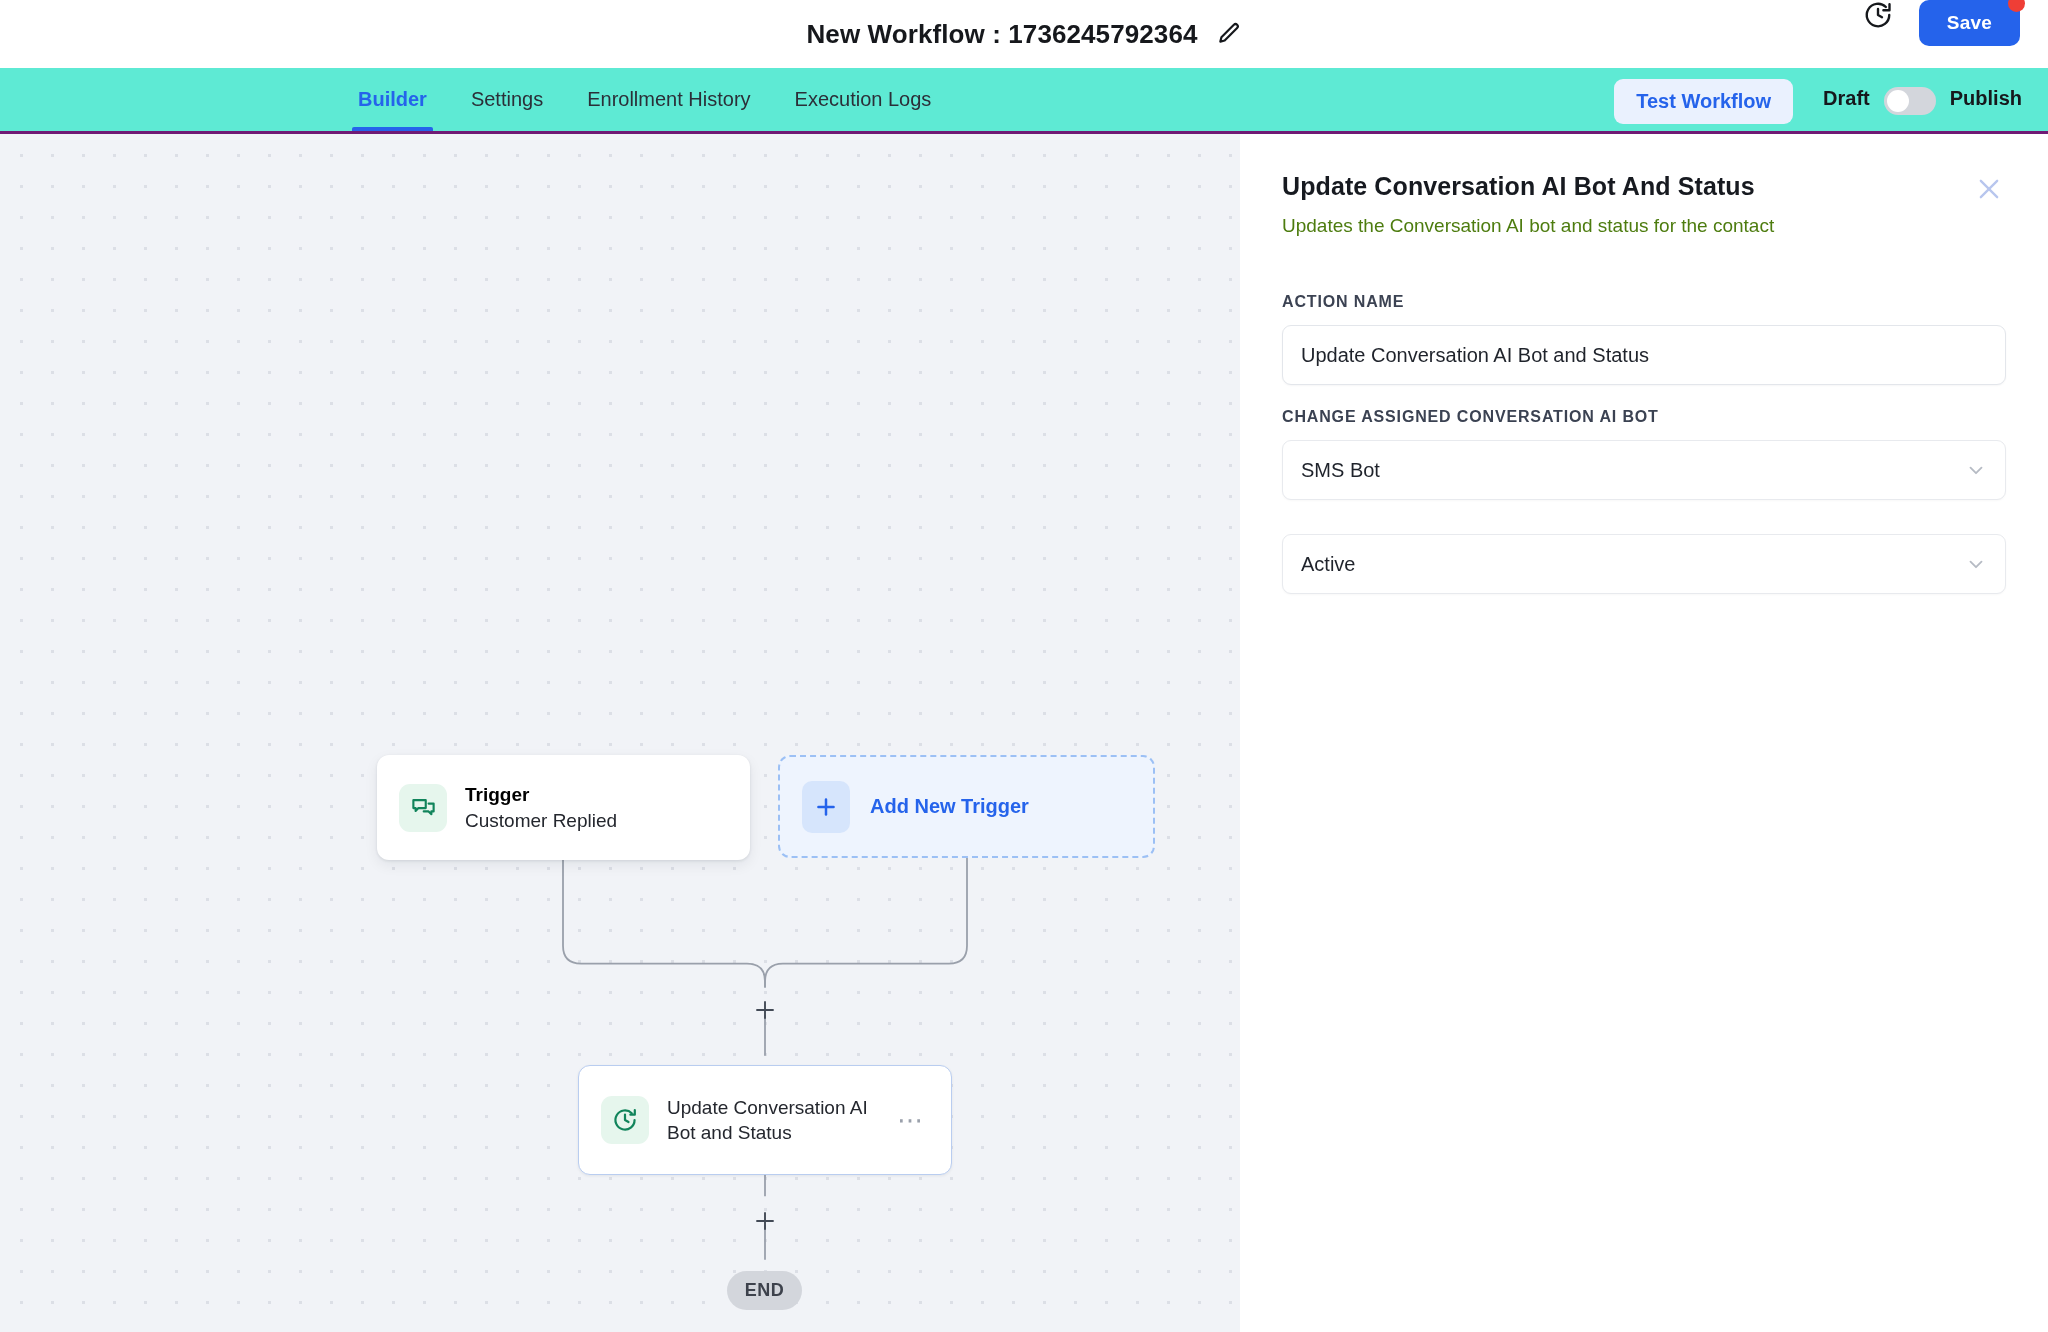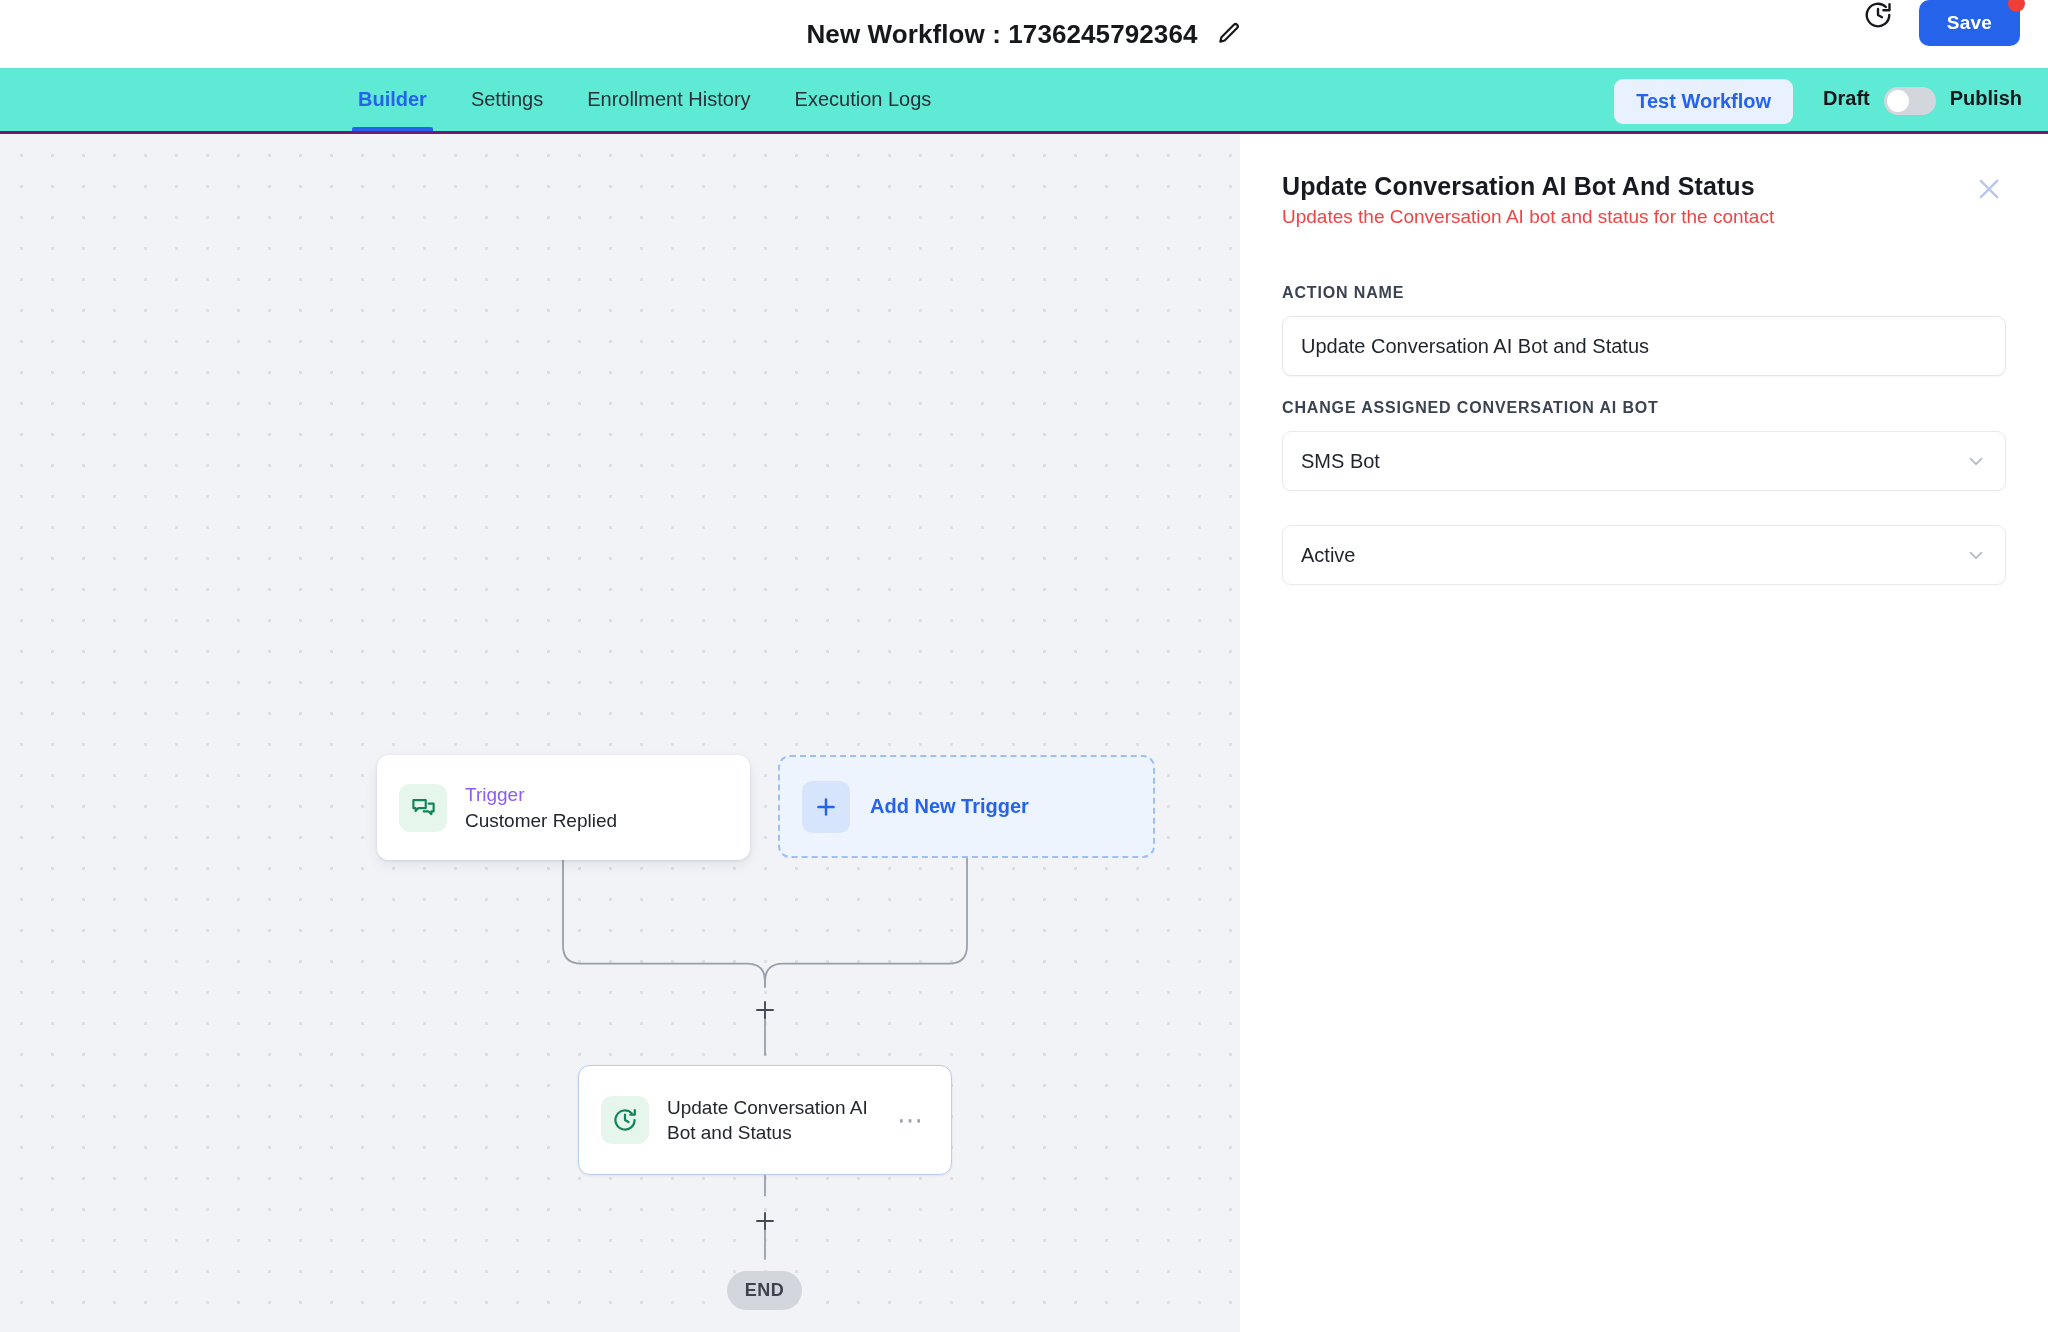--- a/index.html
+++ b/index.html
@@ -98,21 +98,21 @@
     left: 377px; top: 621px; width: 373px; height: 105px;
     background: #ffffff; border-radius: 12px;
     box-shadow: 0 1px 3px rgba(20,25,40,.10), 0 5px 14px rgba(20,25,40,.07);
     display: flex; align-items: center; padding: 0 22px; gap: 18px; cursor: pointer;
   }
   .ico-box {
     width: 48px; height: 48px; border-radius: 11px; background: #e6f6ed;
     display: flex; align-items: center; justify-content: center; flex: none;
   }
   .trigger-texts { display: flex; flex-direction: column; gap: 4px; }
-  .trigger-kind { font-size: 19px; font-weight: 400; color: #8b5cf6; }
+  .trigger-kind { font-size: 19px; font-weight: 700; color: #000000; }
   .trigger-name { font-size: 19px; color: #24272e; }
 
   .add-trigger {
     left: 778px; top: 621px; width: 377px; height: 103px;
     background: #eef4fe; border: 2px dashed #9cc0f5; border-radius: 12px;
     display: flex; align-items: center; padding: 0 22px; gap: 20px; cursor: pointer;
   }
   .plus-box {
     width: 48px; height: 52px; border-radius: 10px; background: #d6e5fc;
     display: flex; align-items: center; justify-content: center; flex: none;
@@ -150,21 +150,21 @@
 
   
   .panel {
     flex: 1; background: #ffffff; position: relative;
     padding: 38px 42px 0 42px; min-width: 0;
   }
   .panel-head { display: flex; align-items: flex-start; }
   .panel-title {
     font-size: 25px; font-weight: 700; color: #171a20; letter-spacing: .1px;
   }
-  .panel-sub { margin-top: 5px; font-size: 19px; color: #ef4444; }
+  .panel-sub { margin-top: 14px; font-size: 19px; color: #4d7c0f; }
   .panel-close {
     margin-left: auto; width: 34px; height: 34px; cursor: pointer;
     display: flex; align-items: center; justify-content: center; flex: none;
   }
   .field { margin-top: 23px; }
   .field.first { margin-top: 56px; }
   .field-label {
     font-size: 16px; font-weight: 700; color: #3b4252;
     letter-spacing: .85px; text-transform: uppercase;
   }

